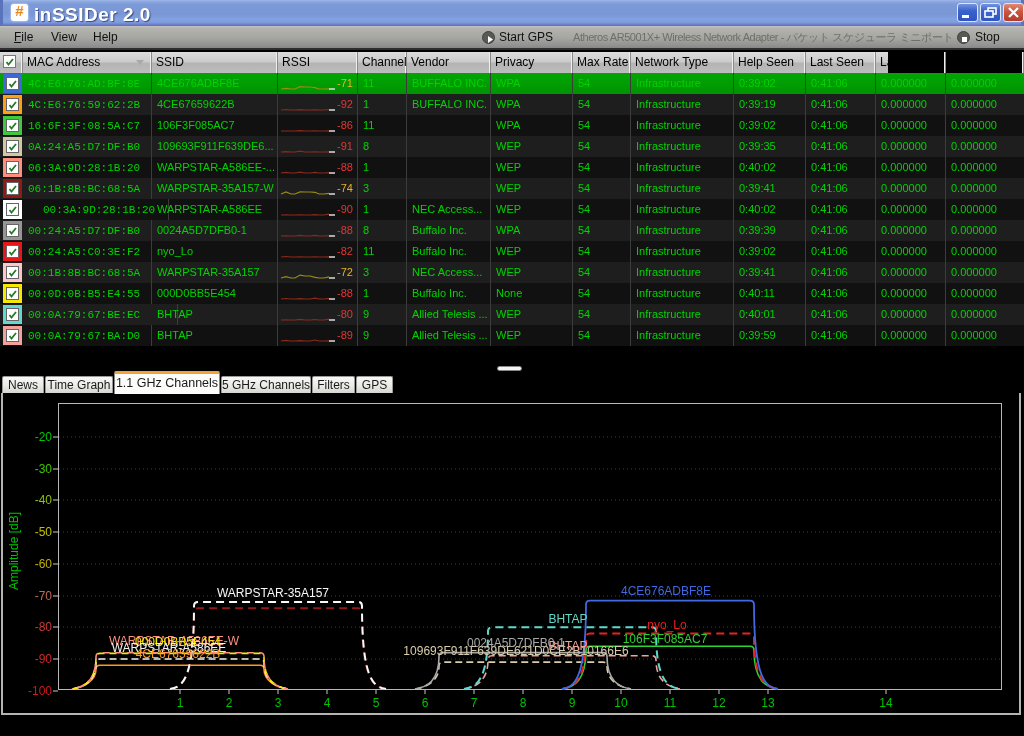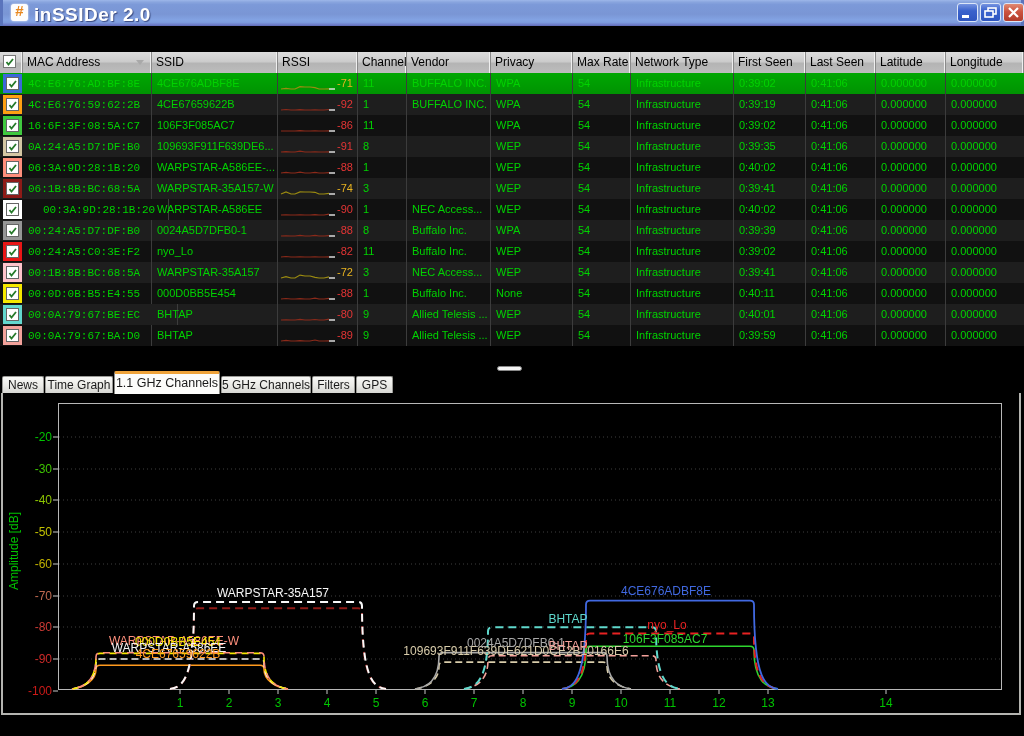--- a/index.html
+++ b/index.html
@@ -14,21 +14,21 @@
 #bmin,#bmax{background:linear-gradient(180deg,#7593e0 0%,#3a62cc 40%,#2e55c0 100%)}
 #bclose{background:linear-gradient(180deg,#e08a72 0%,#cc5440 45%,#b13c2c 100%)}
 #bmin{left:954px}#bmax{left:977px}#bclose{left:1000px}
 
 #menubar{left:0;top:26px;width:1024px;height:24px;background:linear-gradient(180deg,#c2c2be 0%,#b2b2ae 12%,#a5a5a1 55%,#929290 88%,#87878a 100%);border-bottom:2px solid #2e2e30}
 .mitem{top:4px;font-size:12px;color:#111}
 #madapter{color:#6e6e6a;font-size:11px;letter-spacing:-0.45px}
 .gpsicon{top:5px;width:13px;height:13px;border-radius:50%;background:#585854;border:1px solid #40403c}
 
 #grid{left:0;top:52px;width:1024px;height:294px;background:#000;font-size:11px}
-.hrow{position:absolute;left:0;top:0;width:1024px;height:21px;font-size:12px;background:linear-gradient(180deg,#dcdcdc 0%,#cccccc 45%,#b4b4b4 55%,#bdbdbd 100%);color:#000}
+.hrow{position:absolute;left:0;top:0;width:888px;height:21px;font-size:12px;background:linear-gradient(180deg,#dcdcdc 0%,#cccccc 45%,#b4b4b4 55%,#bdbdbd 100%);color:#000}
 .row{position:absolute;left:0;width:1024px;height:21px;color:#00d300}
 .row.alt{background:#1e1e1e}
 .row.dark{background:#111}
 .row.sel{background:linear-gradient(180deg,#00a702,#009302)}
 .c{position:absolute;top:0;height:21px;line-height:21px;white-space:nowrap;overflow:hidden;padding-left:5px}
 .hc{border-right:1px solid #8a8a8a;box-shadow:inset -1px 0 0 #efefef;color:#000;padding-left:4px}
 .bc{border-right:1px solid #3c3c3c}
 .mac{font-family:"Liberation Mono",monospace;font-size:11px;letter-spacing:0;color:#00d300}
 .red{color:#e43535}.yel{color:#e8b320}
 .rssiv{text-align:left;padding-right:4px}
@@ -55,37 +55,51 @@
         </svg></div>
   <div id="bmax" class="abs wbtn"><svg width="19" height="17">
           <rect x="7" y="4" width="8" height="6" fill="none" stroke="#fff" stroke-width="1.6"></rect>
           <rect x="4" y="7" width="8" height="6" fill="#3a62cc" stroke="#fff" stroke-width="1.6"></rect>
         </svg></div>
   <div id="bclose" class="abs wbtn"><svg width="19" height="17">
           <path d="M5 4 L14 13 M14 4 L5 13" stroke="#fff" stroke-width="2.2"></path>
         </svg></div>
 </div>
 
+<div id="menubar" class="abs">
+  <div class="abs mitem" style="left:14px"><span style="text-decoration:underline">F</span>ile</div>
+  <div class="abs mitem" style="left:51px">View</div>
+  <div class="abs mitem" style="left:93px">Help</div>
+  <div class="abs gpsicon" style="left:482px"><svg width="13" height="13">
+          <path d="M5 3 L10 6.5 L5 10 Z" fill="#fff"></path>
+        </svg></div>
+  <div class="abs mitem" style="left:499px">Start GPS</div>
+  <div class="abs mitem" id="madapter" style="left:573px">Atheros AR5001X+ Wireless Network Adapter - パケット スケジューラ ミニポート</div>
+  <div class="abs gpsicon" style="left:957px"><svg width="13" height="13">
+          <rect x="4" y="4" width="5" height="5" fill="#fff"></rect>
+        </svg></div>
+  <div class="abs mitem" style="left:975px">Stop</div>
+</div>
 
 <div id="grid" class="abs">
 <div class="hrow">
 <div class="c hc" style="left:0;width:23px;padding-left:3px"><span style="display:inline-block;width:13px;height:13px;background:#fff;border:1px solid #777;margin-top:3px;position:relative"><svg width="13" height="13" style="position:absolute;left:-1px;top:-1px">
               <path d="M3.5 7 L5.5 9.5 L10 4" stroke="#267a2a" stroke-width="1.8" fill="none"></path>
             </svg></span></div>
 <div class="c hc" style="left:23px;width:129px">MAC Address<svg width="9" height="6" style="position:absolute;right:6px;top:8px">
             <path d="M0 0 L8 0 L4 5 Z" fill="#a9a9a9"></path>
           </svg></div>
 <div class="c hc" style="left:152px;width:126px">SSID</div>
 <div class="c hc" style="left:278px;width:80px">RSSI</div>
 <div class="c hc" style="left:358px;width:49px">Channel</div>
 <div class="c hc" style="left:407px;width:84px">Vendor</div>
 <div class="c hc" style="left:491px;width:82px">Privacy</div>
 <div class="c hc" style="left:573px;width:58px">Max Rate</div>
 <div class="c hc" style="left:631px;width:103px">Network Type</div>
-<div class="c hc" style="left:734px;width:72px">First Seen</div>
+<div class="c hc" style="left:734px;width:72px">Help Seen</div>
 <div class="c hc" style="left:806px;width:70px">Last Seen</div>
 <div class="c hc" style="left:876px;width:70px">Latitude</div>
 <div class="c hc" style="left:946px;width:78px">Longitude</div>
 </div>
 <div class="row sel" style="top:21px">
 <div class="cb" style="background:#3c68d8">
           <div class="cbi">
             <svg width="13" height="13" style="position:absolute;left:-1px;top:-1px">
               <path d="M3.5 7 L5.5 9.5 L10 4" stroke="#267a2a" stroke-width="1.8" fill="none"></path>
             </svg>

